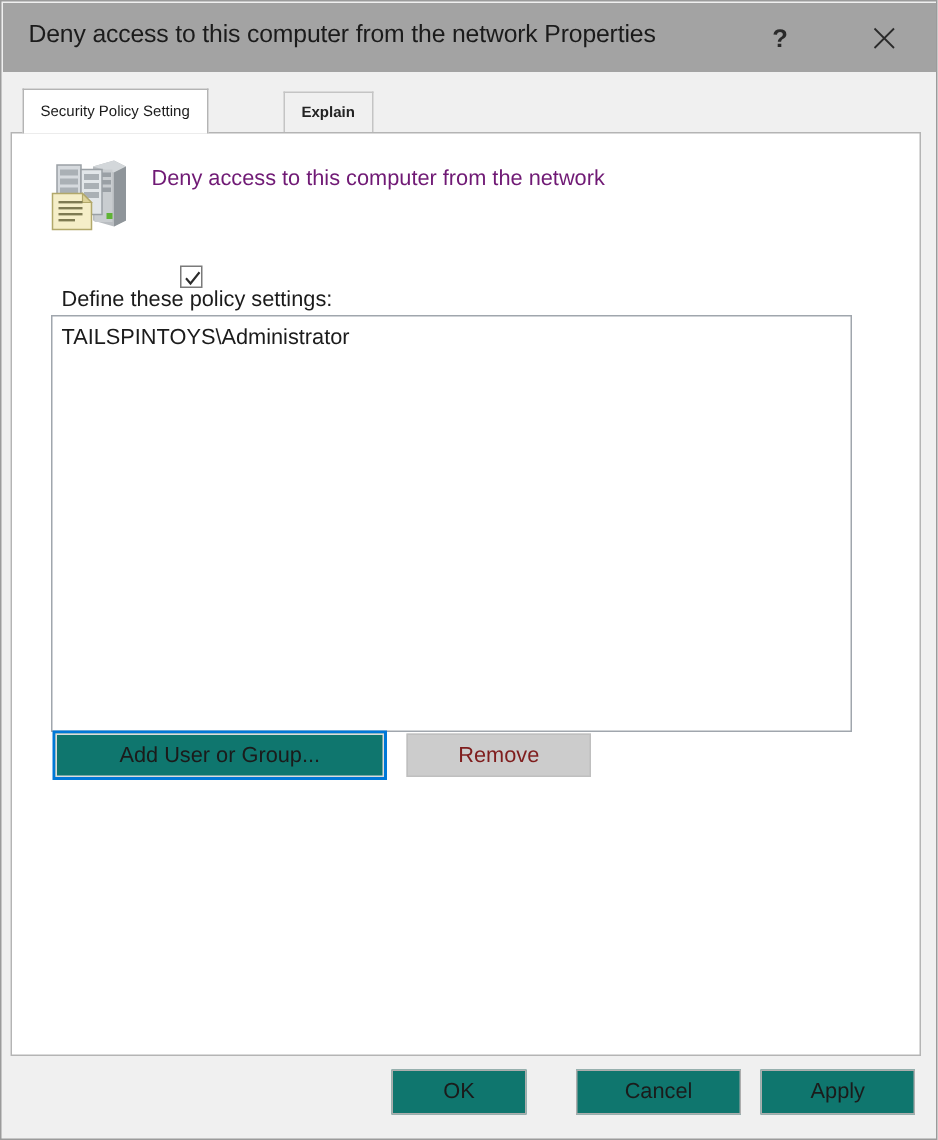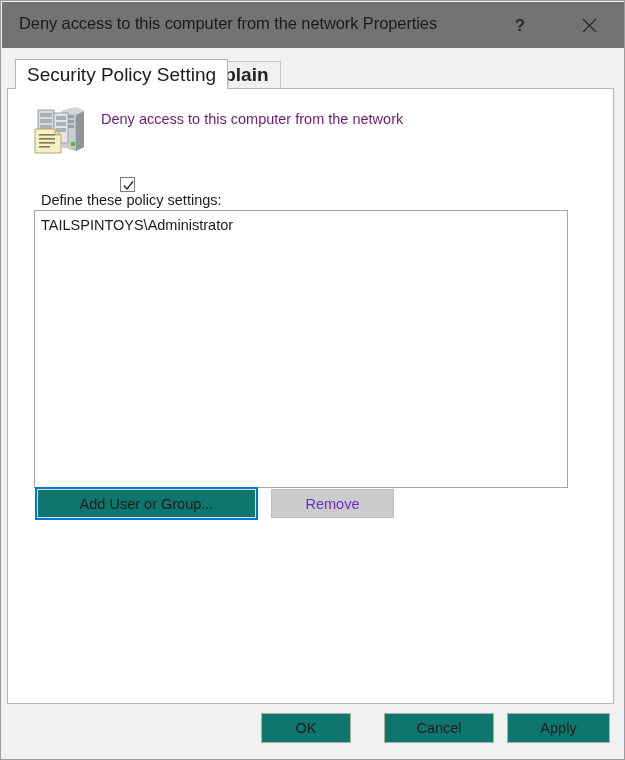--- a/index.html
+++ b/index.html
@@ -25,21 +25,21 @@
     background: #f0f0f0;
     overflow: hidden;
   }
 
   
   .titlebar {
     position: absolute;
     left: 1px; top: 1px;
     width: 623px;
     height: 46px;
-    background: #737373;
+    background: #a3a3a3;
   }
   .title-text {
     position: absolute;
     left: 17px;
     top: 12px;
     font-size: 16.5px;
     color: #1b1b1b;
     white-space: nowrap;
     letter-spacing: -0.1px;
   }
@@ -70,21 +70,21 @@
     height: 29px;
   }
   .tab {
     position: absolute;
     top: 0;
     height: 29px;
     box-sizing: border-box;
     display: flex;
     align-items: center;
     justify-content: center;
-    font-size: 19px;
+    font-size: 10px;
     color: #1b1b1b;
     padding: 0 11px;
     border: 1px solid #bcbcbc;
     border-bottom: none;
     white-space: nowrap;
   }
   .tab.active {
     left: 14px;
     background: #ffffff;
     border-color: #b4b4b4;
@@ -195,21 +195,21 @@
     display: flex;
     align-items: center;
     justify-content: center;
     white-space: nowrap;
     font-family: "Liberation Sans", sans-serif;
     padding: 0;
   }
   .btn.disabled {
     background: #cccccc;
     border-color: #bfbfbf;
-    color: #6d28d9;
+    color: #7f1d1d;
   }
   .btn-add-wrap {
     position: absolute;
     left: 34px;
     top: 486px;
     width: 223px;
     height: 33px;
     box-sizing: border-box;
     border: 2px solid #0078d7;
     z-index: 4;

